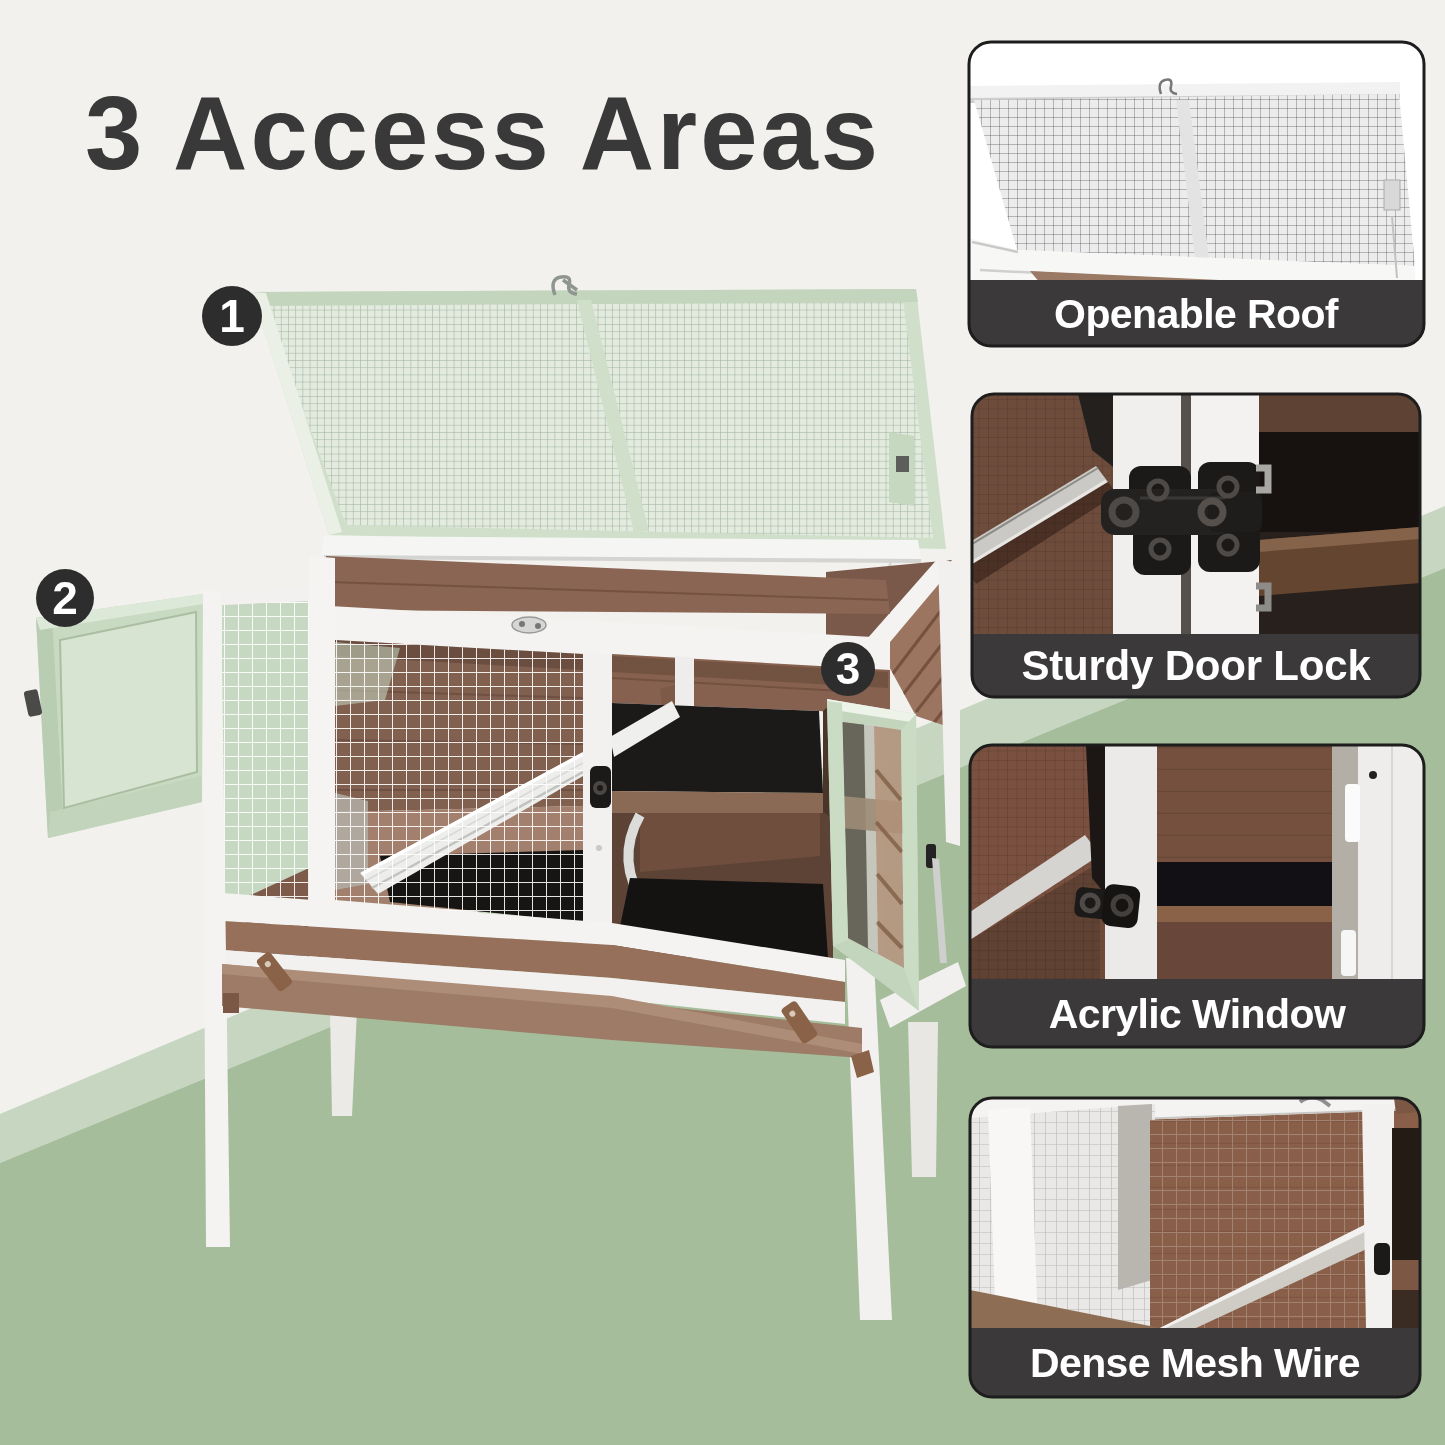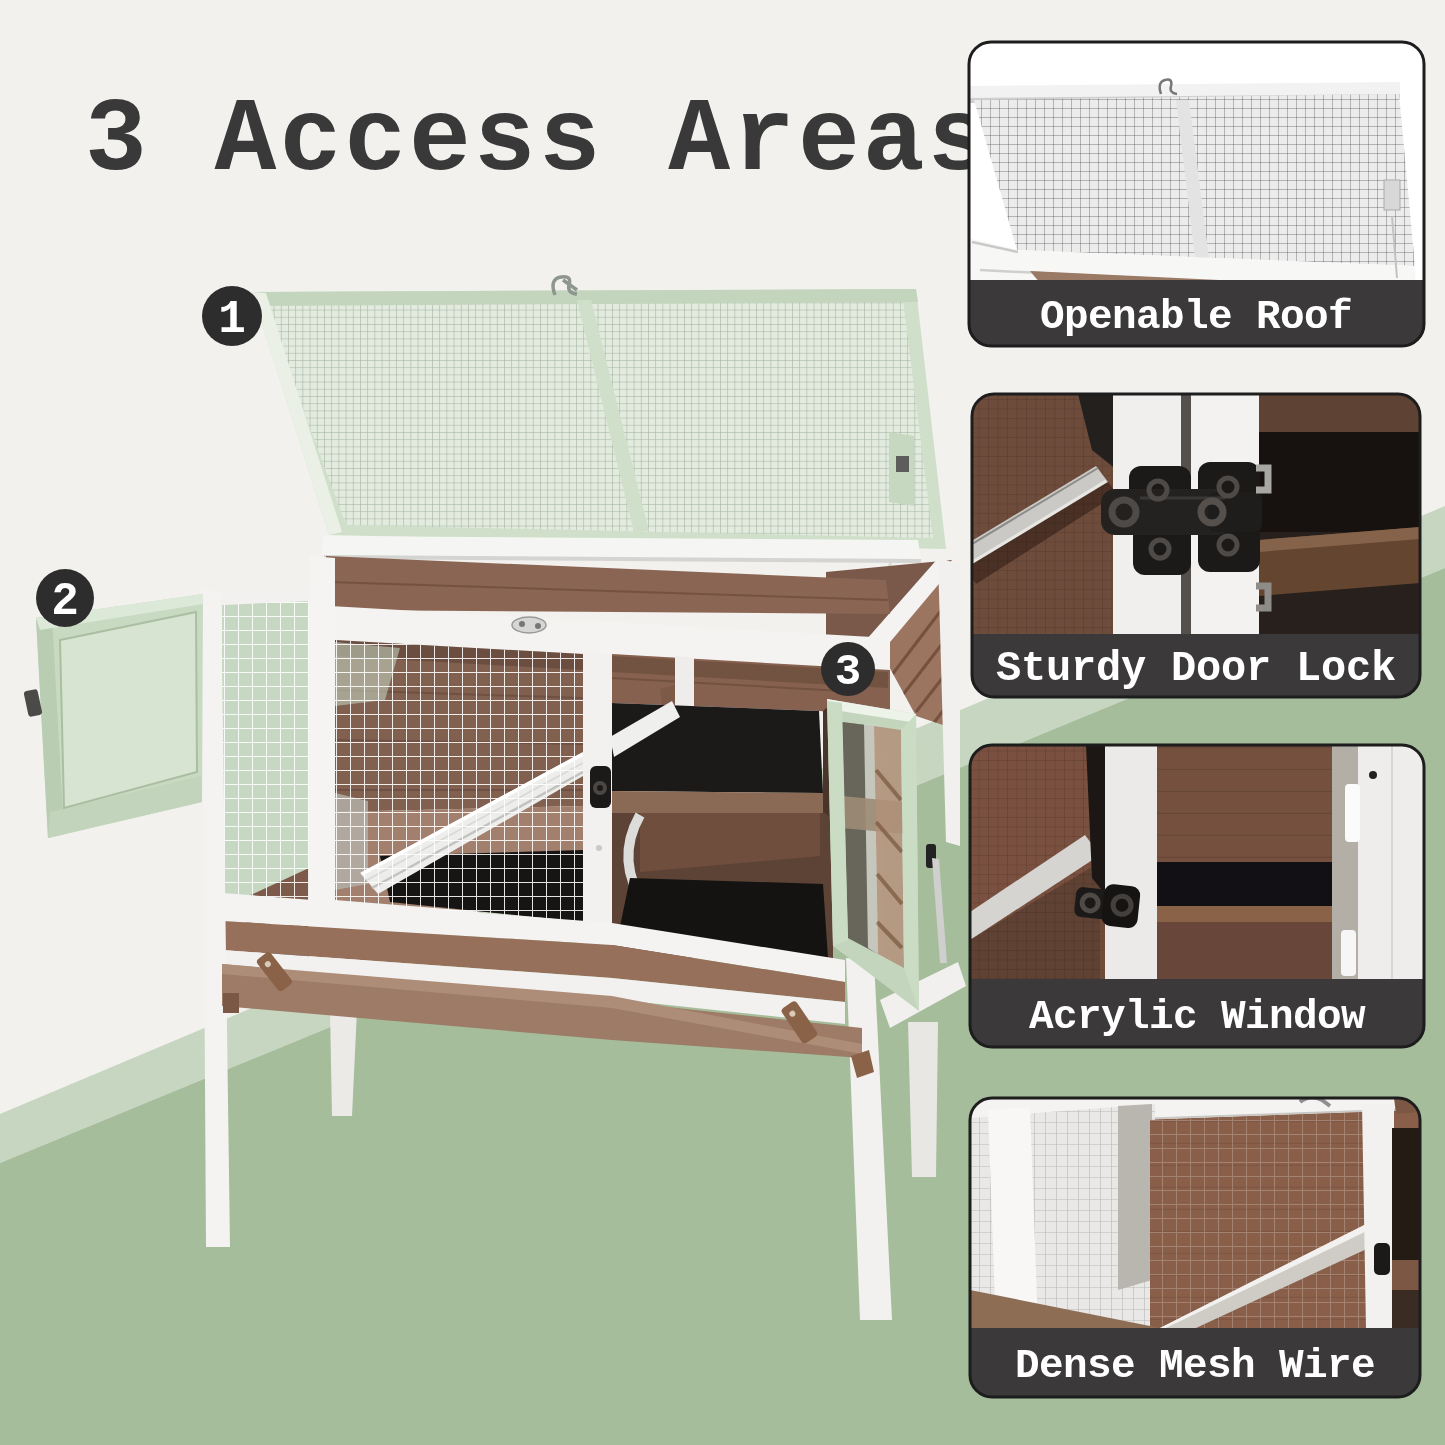--- a/index.html
+++ b/index.html
@@ -1,16 +1,16 @@
 <!DOCTYPE html>
 <html><head>
 <meta charset="utf-8">
 <style>
   html,body{margin:0;padding:0;background:#f2f1ef;}
-  #page{position:relative;width:1445px;height:1445px;overflow:hidden;font-family:Liberation Mono, monospace;}
+  #page{position:relative;width:1445px;height:1445px;overflow:hidden;font-family:Liberation Sans, sans-serif;}
   svg{display:block;}
 </style>
 </head>
 <body>
 <div id="page">
 <svg width="1445" height="1445" viewBox="0 0 1445 1445" xmlns="http://www.w3.org/2000/svg">
 <defs>
   <pattern id="meshWhite" width="14" height="14" patternUnits="userSpaceOnUse">
     <path d="M0 0H14M0 0V14" stroke="rgba(255,255,255,0.88)" stroke-width="2" fill="none"></path>
   </pattern>

